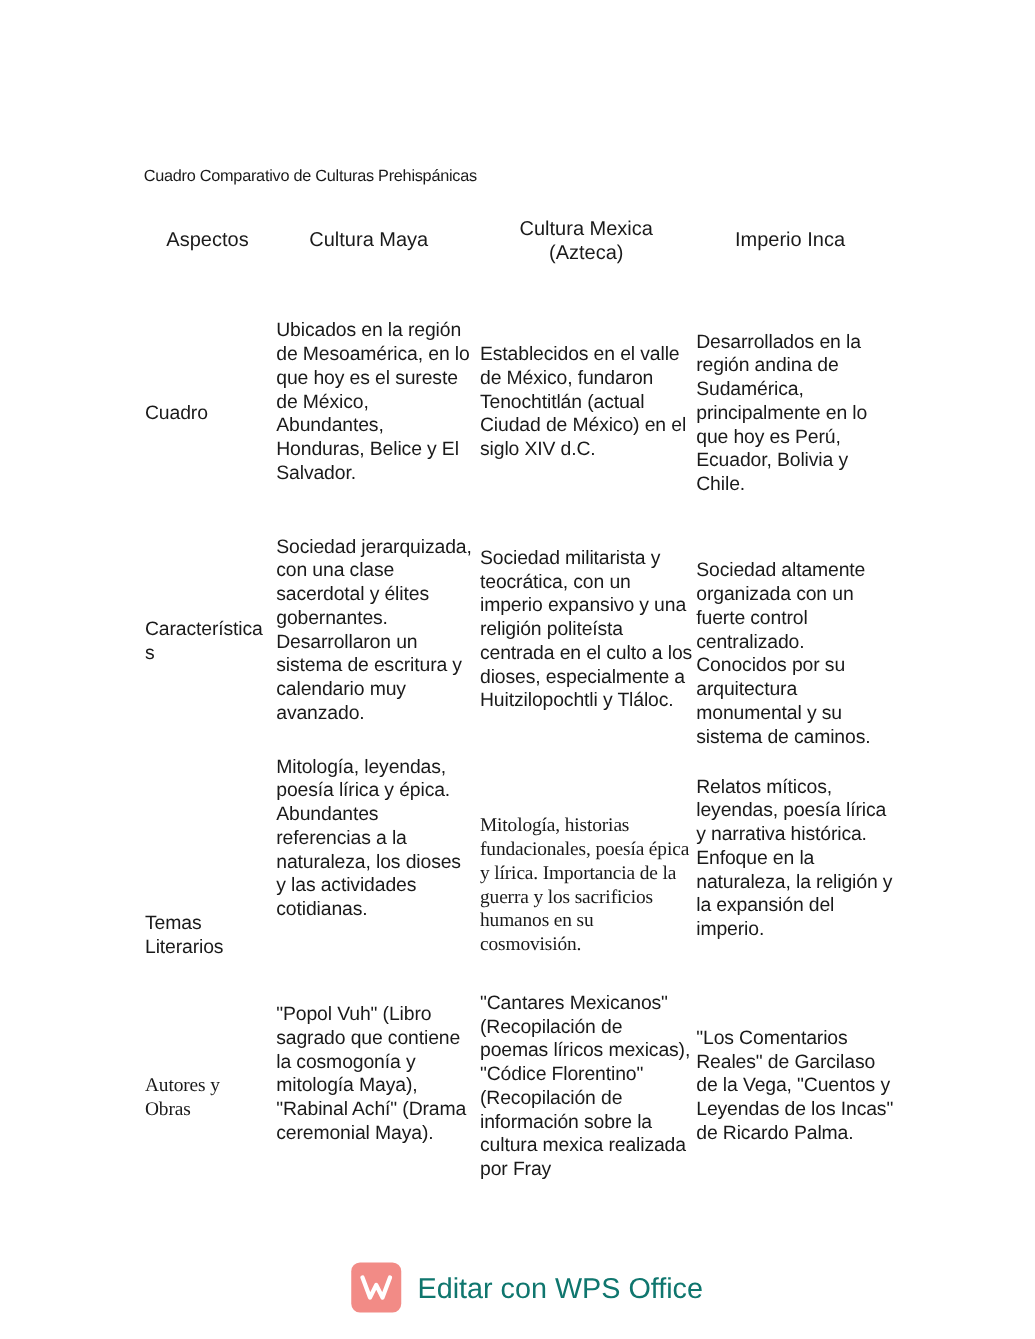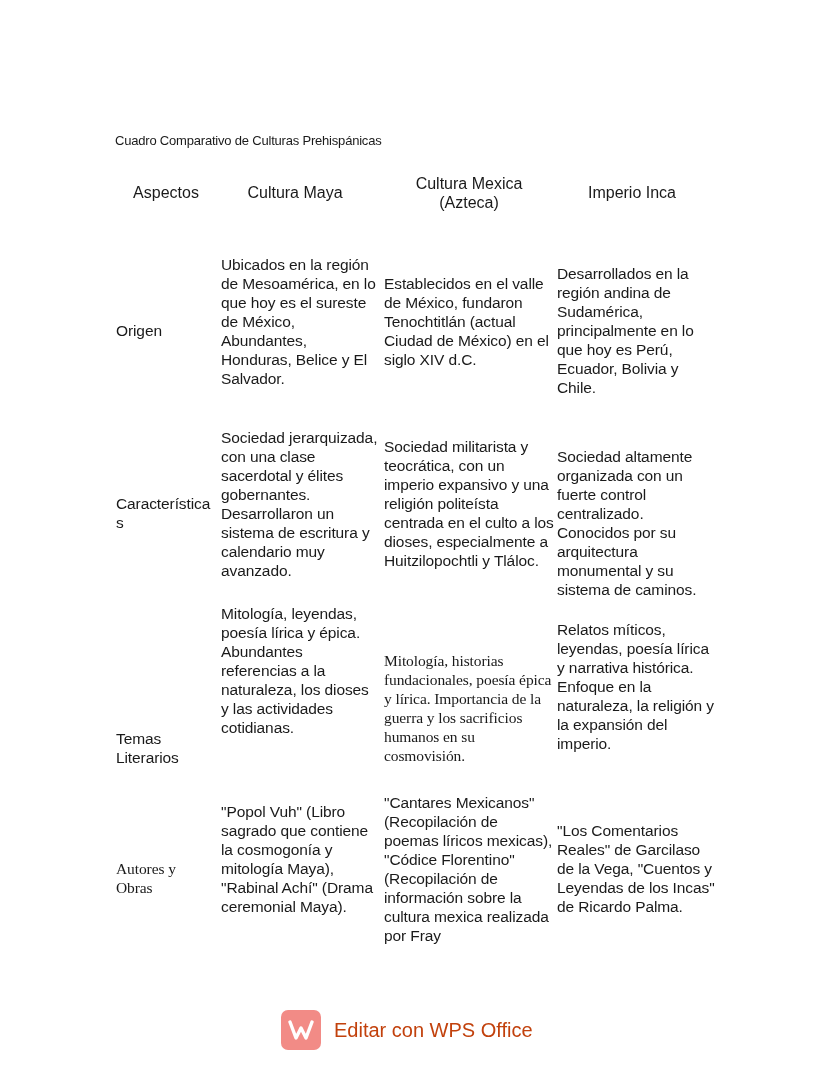--- a/index.html
+++ b/index.html
@@ -7,36 +7,36 @@
          font-family:"Liberation Sans", "DejaVu Sans", sans-serif; color:#1a1a1a; }
   .title { position:absolute; left:115px; top:133px; font-size:13px; letter-spacing:-0.2px; }
   .hdr { position:absolute; font-size:16px; text-align:center; line-height:19px; }
   .cell { position:absolute; font-size:15.5px; line-height:19px; letter-spacing:-0.1px; }
   .aspect { left:116px; width:100px; }
   .maya { left:221px; width:158px; }
   .mexica { left:384px; width:170px; }
   .inca { left:557px; width:158px; }
   .wps { position:absolute; left:281px; top:1010px; height:40px; display:flex; align-items:center; }
   .wps-logo { width:40px; height:40px; border-radius:7px; background:#f28b86; display:flex; align-items:center; justify-content:center; }
-  .wps-text { margin-left:13px; font-size:20px; color:#c2410c; }
+  .wps-text { margin-left:13px; font-size:23px; color:#0f766e; }
 </style>
 </head>
 <body>
 
 <div class="title">Cuadro Comparativo de Culturas Prehispánicas</div>
 
 <div class="hdr" style="left:116px;top:183px;width:100px;">Aspectos</div>
 <div class="hdr" style="left:221px;top:183px;width:148px;">Cultura Maya</div>
 <div class="hdr" style="left:384px;top:174px;width:170px;">
   <div>Cultura Mexica</div>
   <div>(Azteca)</div>
 </div>
 <div class="hdr" style="left:557px;top:183px;width:150px;">Imperio Inca</div>
 
-<div class="cell aspect" style="top:321px;">Origen</div>
+<div class="cell aspect" style="top:321px;">Cuadro</div>
 <div class="cell maya" style="top:255px;">Ubicados en la región de Mesoamérica, en lo que hoy es el sureste de México, Abundantes, Honduras, Belice y El Salvador.</div>
 <div class="cell mexica" style="top:274px;">Establecidos en el valle de México, fundaron Tenochtitlán (actual Ciudad de México) en el siglo XIV d.C.</div>
 <div class="cell inca" style="top:264px;">Desarrollados en la región andina de Sudamérica, principalmente en lo que hoy es Perú, Ecuador, Bolivia y Chile.</div>
 
 <div class="cell aspect" style="top:494px;width:96px;word-break:break-all;">Características</div>
 <div class="cell maya" style="top:428px;">Sociedad jerarquizada, con una clase sacerdotal y élites gobernantes. Desarrollaron un sistema de escritura y calendario muy avanzado.</div>
 <div class="cell mexica" style="top:437px;">Sociedad militarista y teocrática, con un imperio expansivo y una religión politeísta centrada en el culto a los dioses, especialmente a Huitzilopochtli y Tláloc.</div>
 <div class="cell inca" style="top:447px;">Sociedad altamente organizada con un fuerte control centralizado. Conocidos por su arquitectura monumental y su sistema de caminos.</div>
 
 <div class="cell aspect" style="top:686px;width:80px;margin-top:43px;">Temas Literarios</div>

